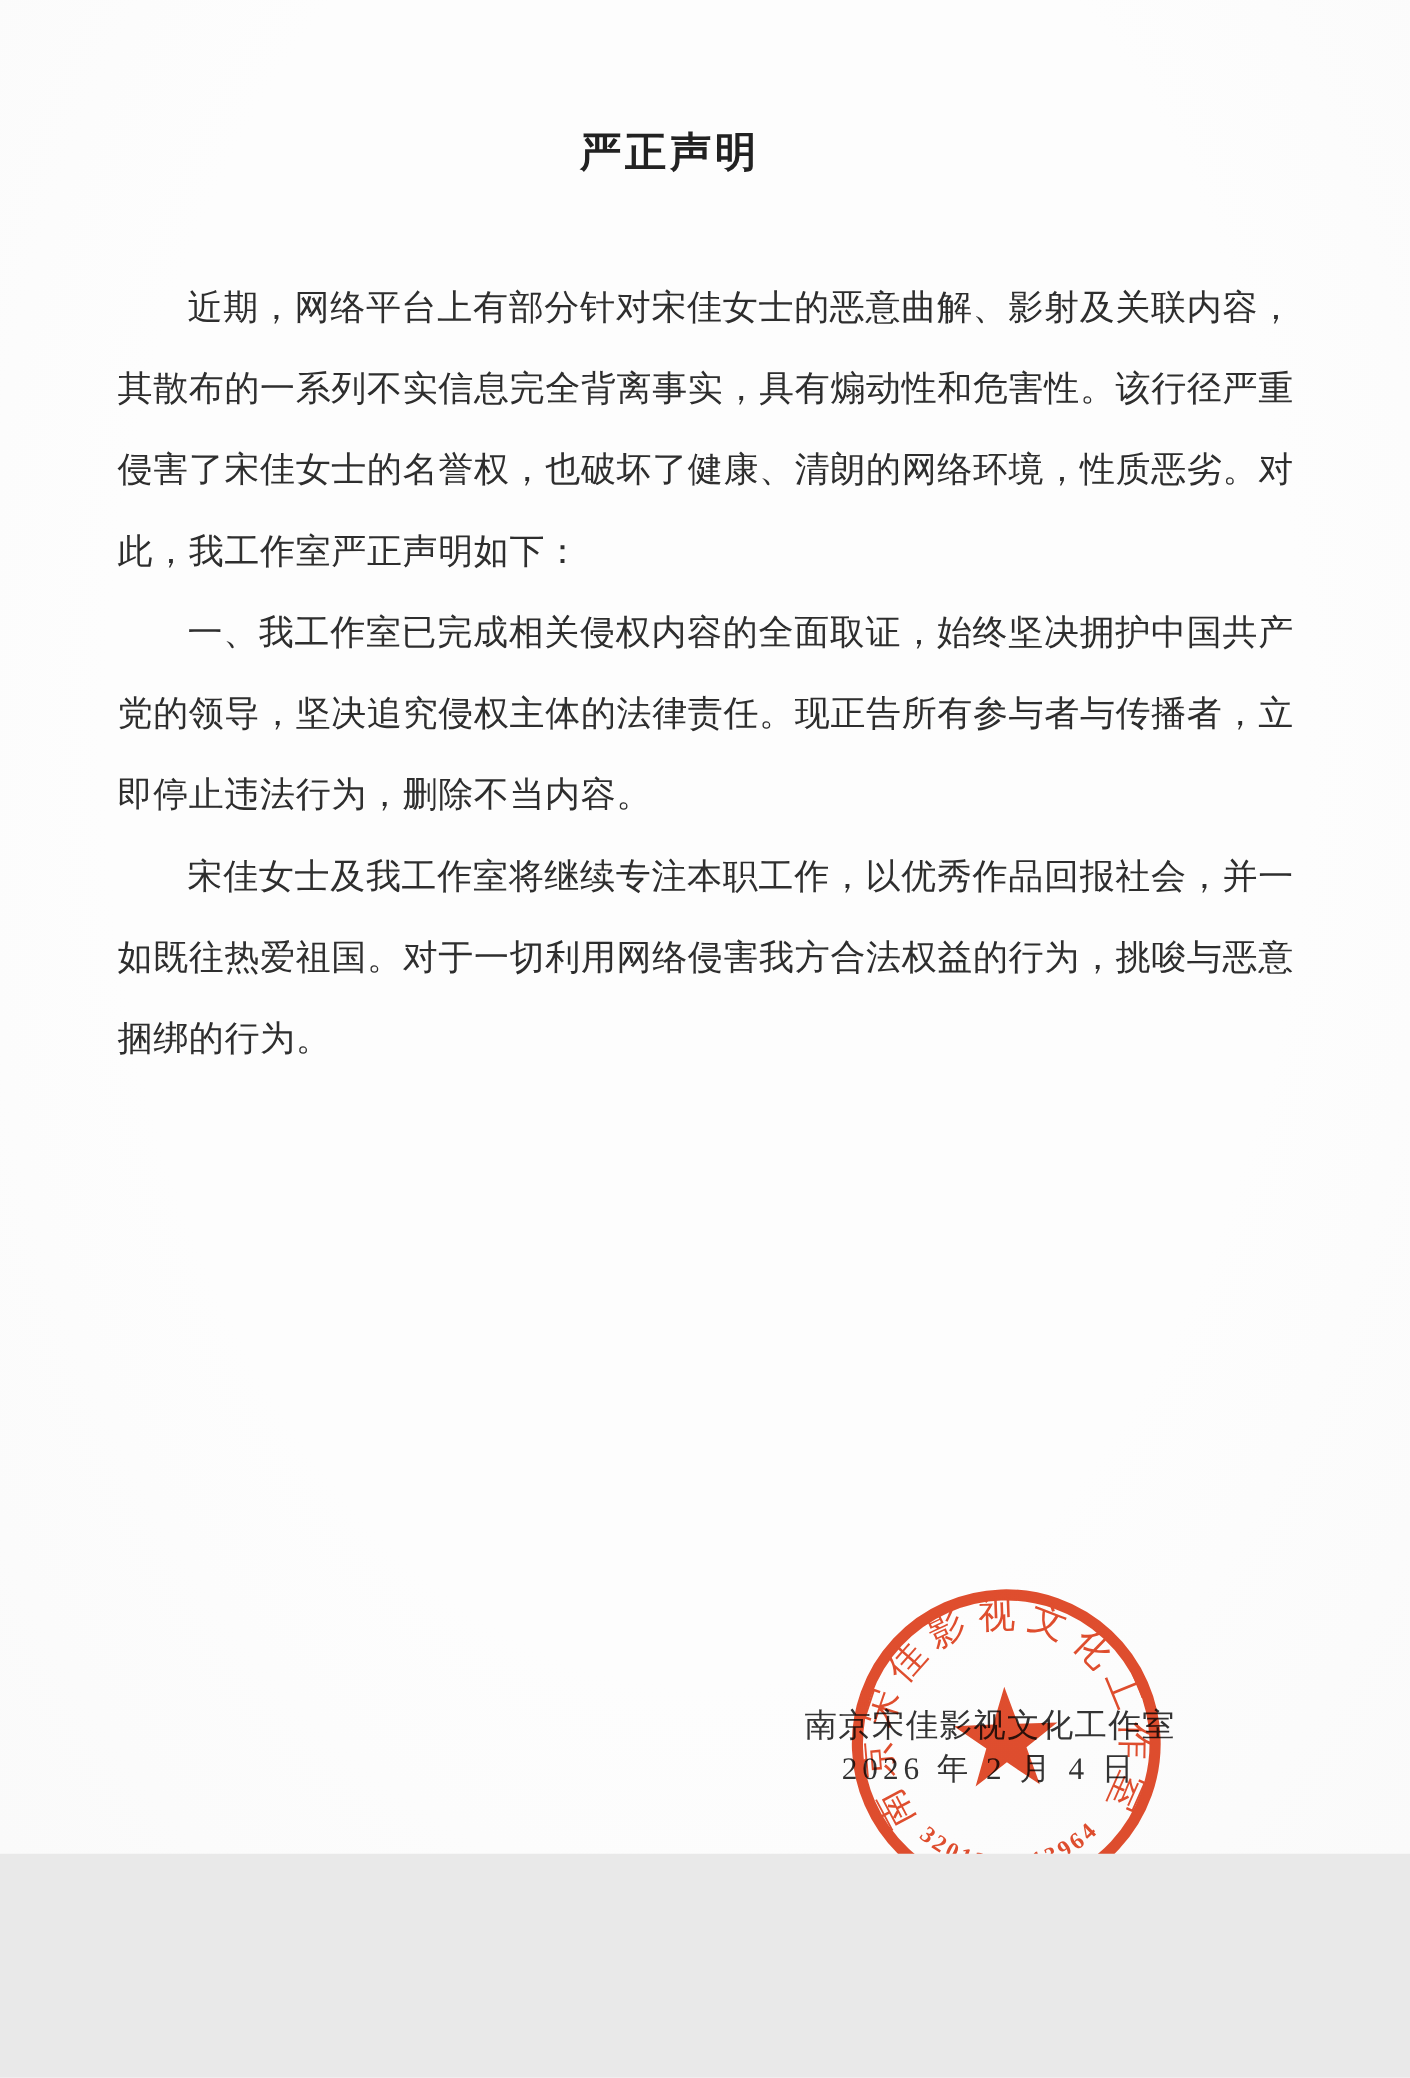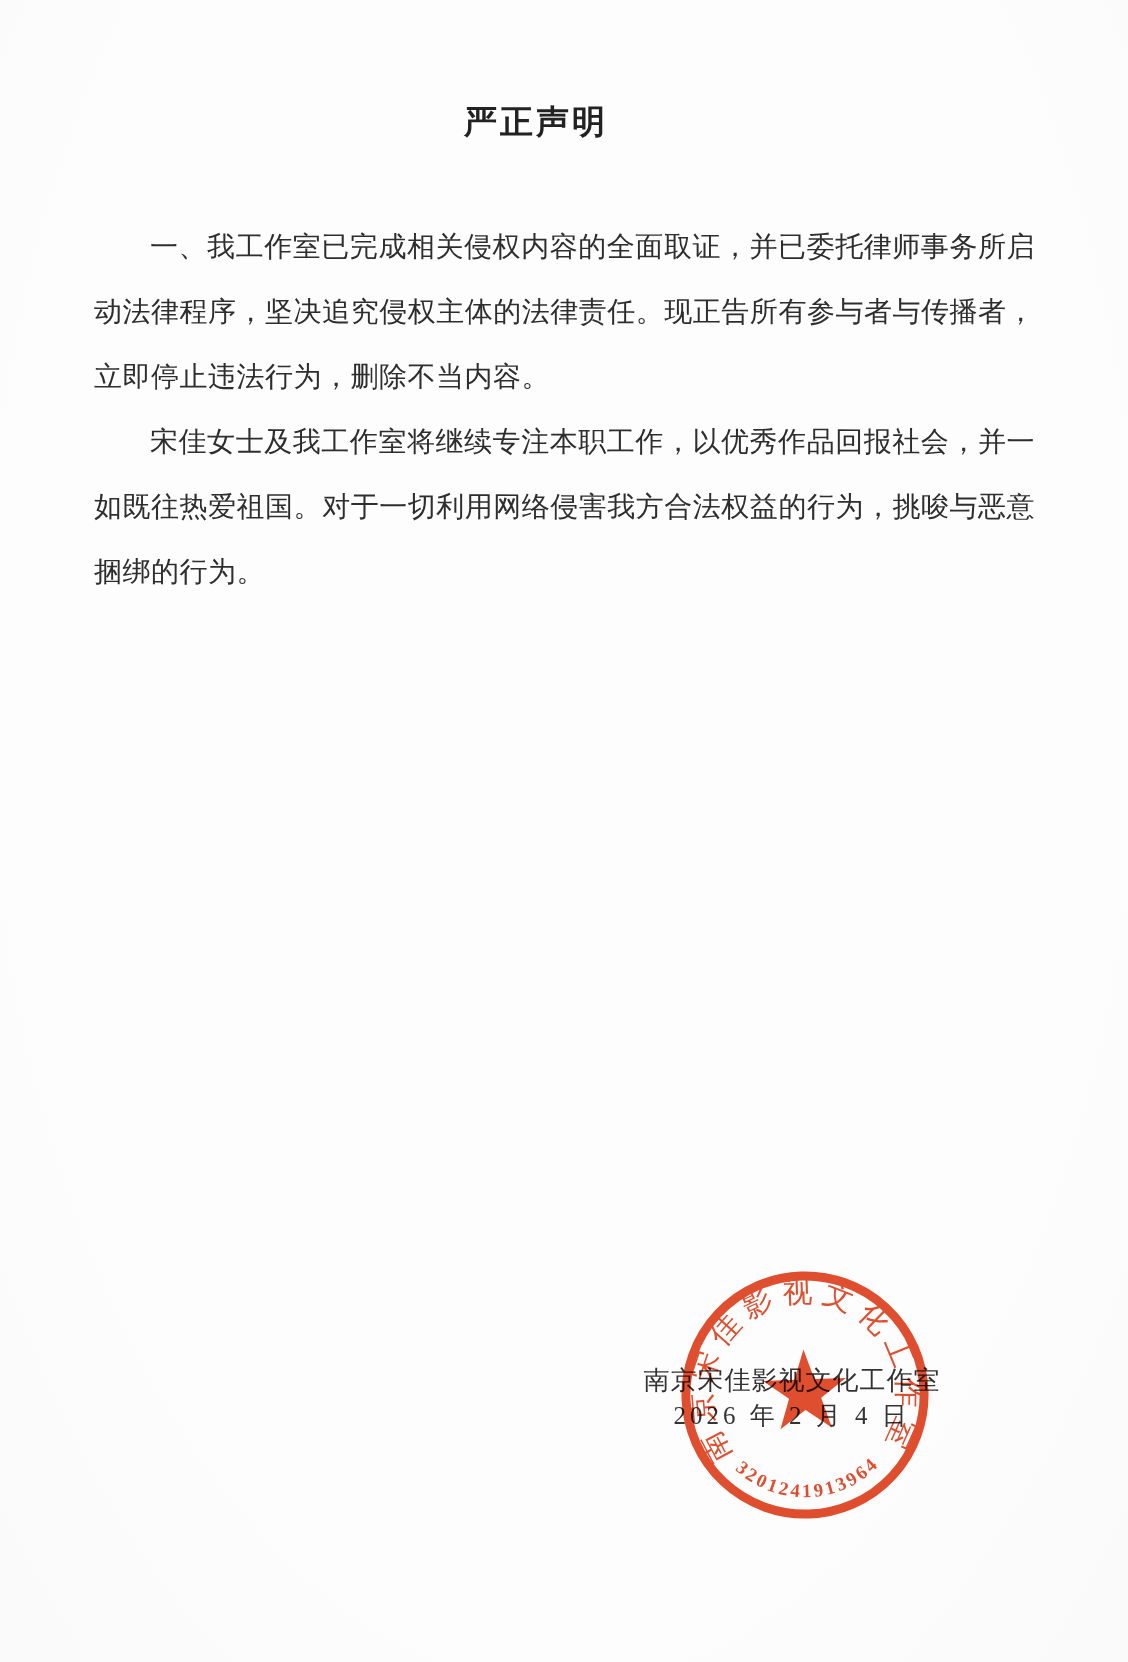--- a/index.html
+++ b/index.html
@@ -3,21 +3,21 @@
 <meta charset="utf-8">
 <style>
   html, body { margin: 0; padding: 0; }
   body {
     width: 1128px; height: 1662px;
     background: #e9e9e9;
     font-family: "Liberation Serif", "DejaVu Serif", serif;
   }
   .page {
     position: relative;
-    width: 1128px; height: 1662px;
+    width: 1128px; height: 1483px;
     background: radial-gradient(ellipse at 50% 40%, #fdfdfd 60%, #fafafa 100%);
     overflow: hidden;
     color: #2b2b2b;
   }
   .doc-title {
     position: absolute;
     top: 100px; left: 0; right: 56px;
     text-align: center;
     font-size: 33px;
     font-weight: bold;
@@ -72,21 +72,22 @@
   }
 </style>
 </head>
 <body>
 
 <div class="page">
 
   <div class="doc-title">严正声明</div>
 
   <div class="doc-body">
-    <p>一、我工作室已完成相关侵权内容的全面取证，并已委托律师事务所启动法律程序，坚决追究侵权主体的法律责任。现正告所有参与者与传播者，立即停止违法行为，删除不当内容。</p>
+    <p>近期，网络平台上有部分针对宋佳女士的恶意曲解、影射及关联内容，其散布的一系列不实信息完全背离事实，具有煽动性和危害性。该行径严重侵害了宋佳女士的名誉权，也破坏了健康、清朗的网络环境，性质恶劣。对此，我工作室严正声明如下：</p>
+    <p>一、我工作室已完成相关侵权内容的全面取证，始终坚决拥护中国共产党的领导，坚决追究侵权主体的法律责任。现正告所有参与者与传播者，立即停止违法行为，删除不当内容。</p>
     <p>宋佳女士及我工作室将继续专注本职工作，以优秀作品回报社会，并一如既往热爱祖国。对于一切利用网络侵害我方合法权益的行为，挑唆与恶意捆绑的行为。</p>
   </div>
 
   <div class="signature-block">
     <div class="signature-name">南京宋佳影视文化工作室</div>
     <div class="signature-date">2026 年 2 月 4 日</div>
   </div>
 
   <svg class="seal" viewBox="0 0 260 260">
 

